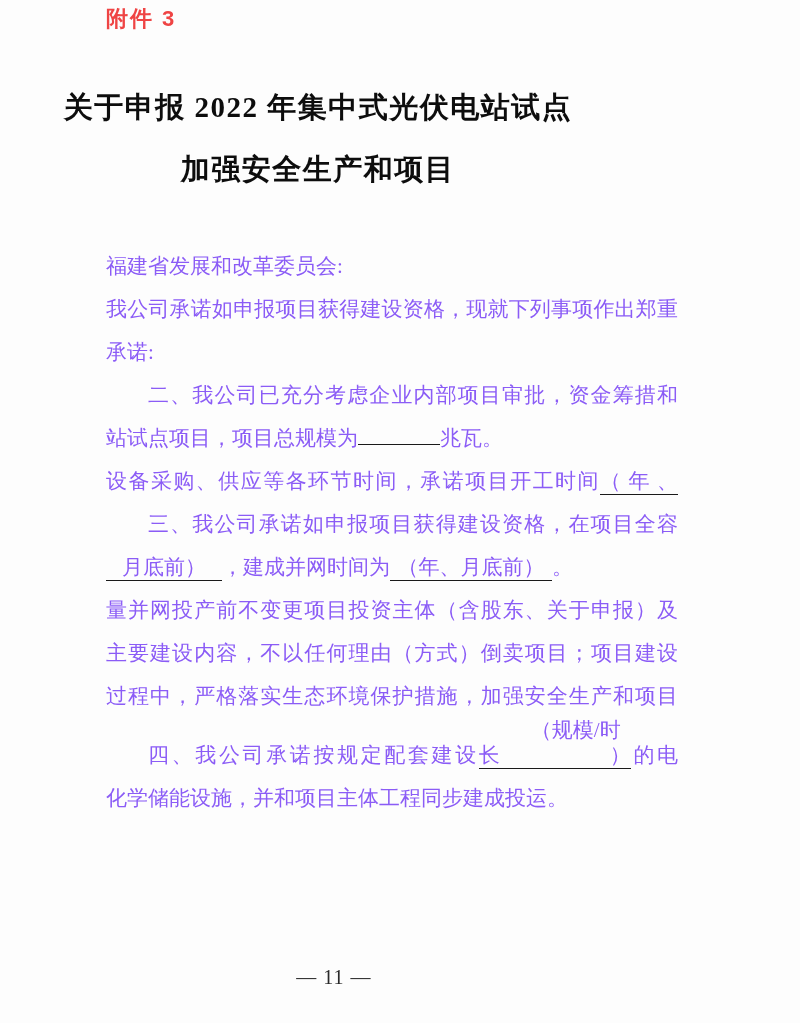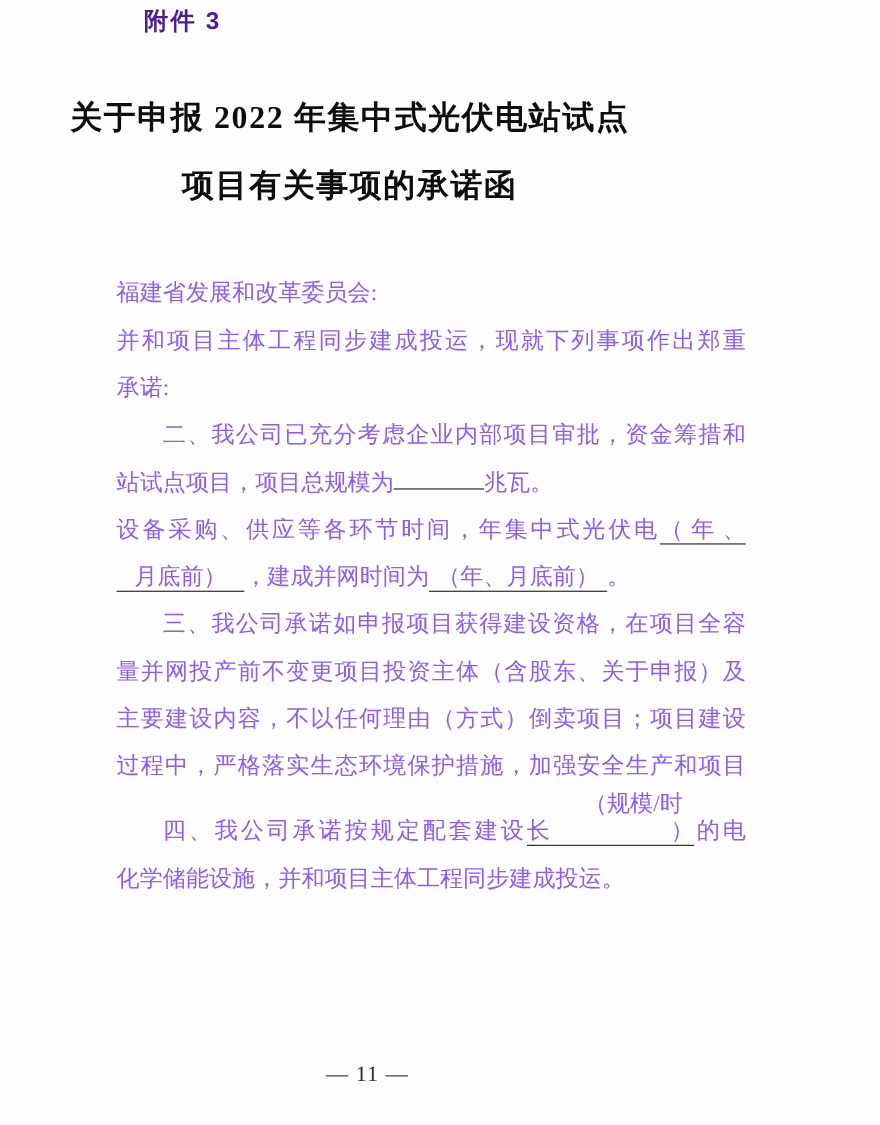--- a/index.html
+++ b/index.html
@@ -10,26 +10,26 @@
     color: #141414;
     overflow: hidden;
   }
   .page {
     position: relative;
     width: 800px; height: 1023px;
     background: #fdfdfd;
   }
   .attachment-label {
     position: absolute;
-    top: 4px; left: 131px;
+    top: 4px; left: 106px;
     font-family: "Liberation Sans", "DejaVu Sans", sans-serif;
     font-weight: 600;
     font-size: 22px;
     letter-spacing: 2px;
-    color: #4c1d95;
+    color: #ef4444;
   }
   .title {
     position: absolute;
     top: 76px; left: 0; width: 636px;
     text-align: center;
     font-weight: 700;
     font-size: 29px;
     line-height: 62px;
     letter-spacing: 1.5px;
     color: #0d0d0d;
@@ -70,32 +70,32 @@
   }
 </style>
 </head>
 <body>
 
 <div class="page">
   <div class="attachment-label">附件 3</div>
 
   <div class="title">
     <div>关于申报 2022 年集中式光伏电站试点</div>
-    <div>项目有关事项的承诺函</div>
+    <div>加强安全生产和项目</div>
   </div>
 
   <div class="doc-body">
       <div class="line"><span>福建省发展和改革委员会:</span></div>
-      <div class="line fill"><span>并和项目主体工程同步建成投运，现就下列事项作出郑重</span></div>
+      <div class="line fill"><span>我公司承诺如申报项目获得建设资格，现就下列事项作出郑重</span></div>
       <div class="line"><span>承诺:</span></div>
       <div class="line indent fill"><span>二、我公司已充分考虑企业内部项目审批，资金筹措和</span></div>
       <div class="line"><span>站试点项目，项目总规模为</span><span class="blank" style="width: 82px;"></span><span>兆瓦。</span></div>
-      <div class="line fill"><span>设备采购、供应等各环节时间，年集中式光伏电</span><span class="blank" style="width: 78px;">（年、</span></div>
+      <div class="line fill"><span>设备采购、供应等各环节时间，承诺项目开工时间</span><span class="blank" style="width: 78px;">（年、</span></div>
+      <div class="line indent fill"><span>三、我公司承诺如申报项目获得建设资格，在项目全容</span></div>
       <div class="line"><span class="blank" style="width: 116px;">月底前）</span><span>，建成并网时间为</span><span class="blank" style="width: 162px;">（年、月底前）</span><span>。</span></div>
-      <div class="line indent fill"><span>三、我公司承诺如申报项目获得建设资格，在项目全容</span></div>
       <div class="line fill"><span>量并网投产前不变更项目投资主体（含股东、关于申报）及</span></div>
       <div class="line fill"><span>主要建设内容，不以任何理由（方式）倒卖项目；项目建设</span></div>
       <div class="line fill"><span>过程中，严格落实生态环境保护措施，加强安全生产和项目</span></div>
       <div class="line indent fill"><span>四、我公司承诺按规定配套建设</span><span class="blank" style="width: 152px;">（规模/时长）</span><span>的电</span></div>
       <div class="line"><span>化学储能设施，并和项目主体工程同步建成投运。</span></div>
     </div>
 
   <div class="page-number">— 11 —</div>
 </div>
 

